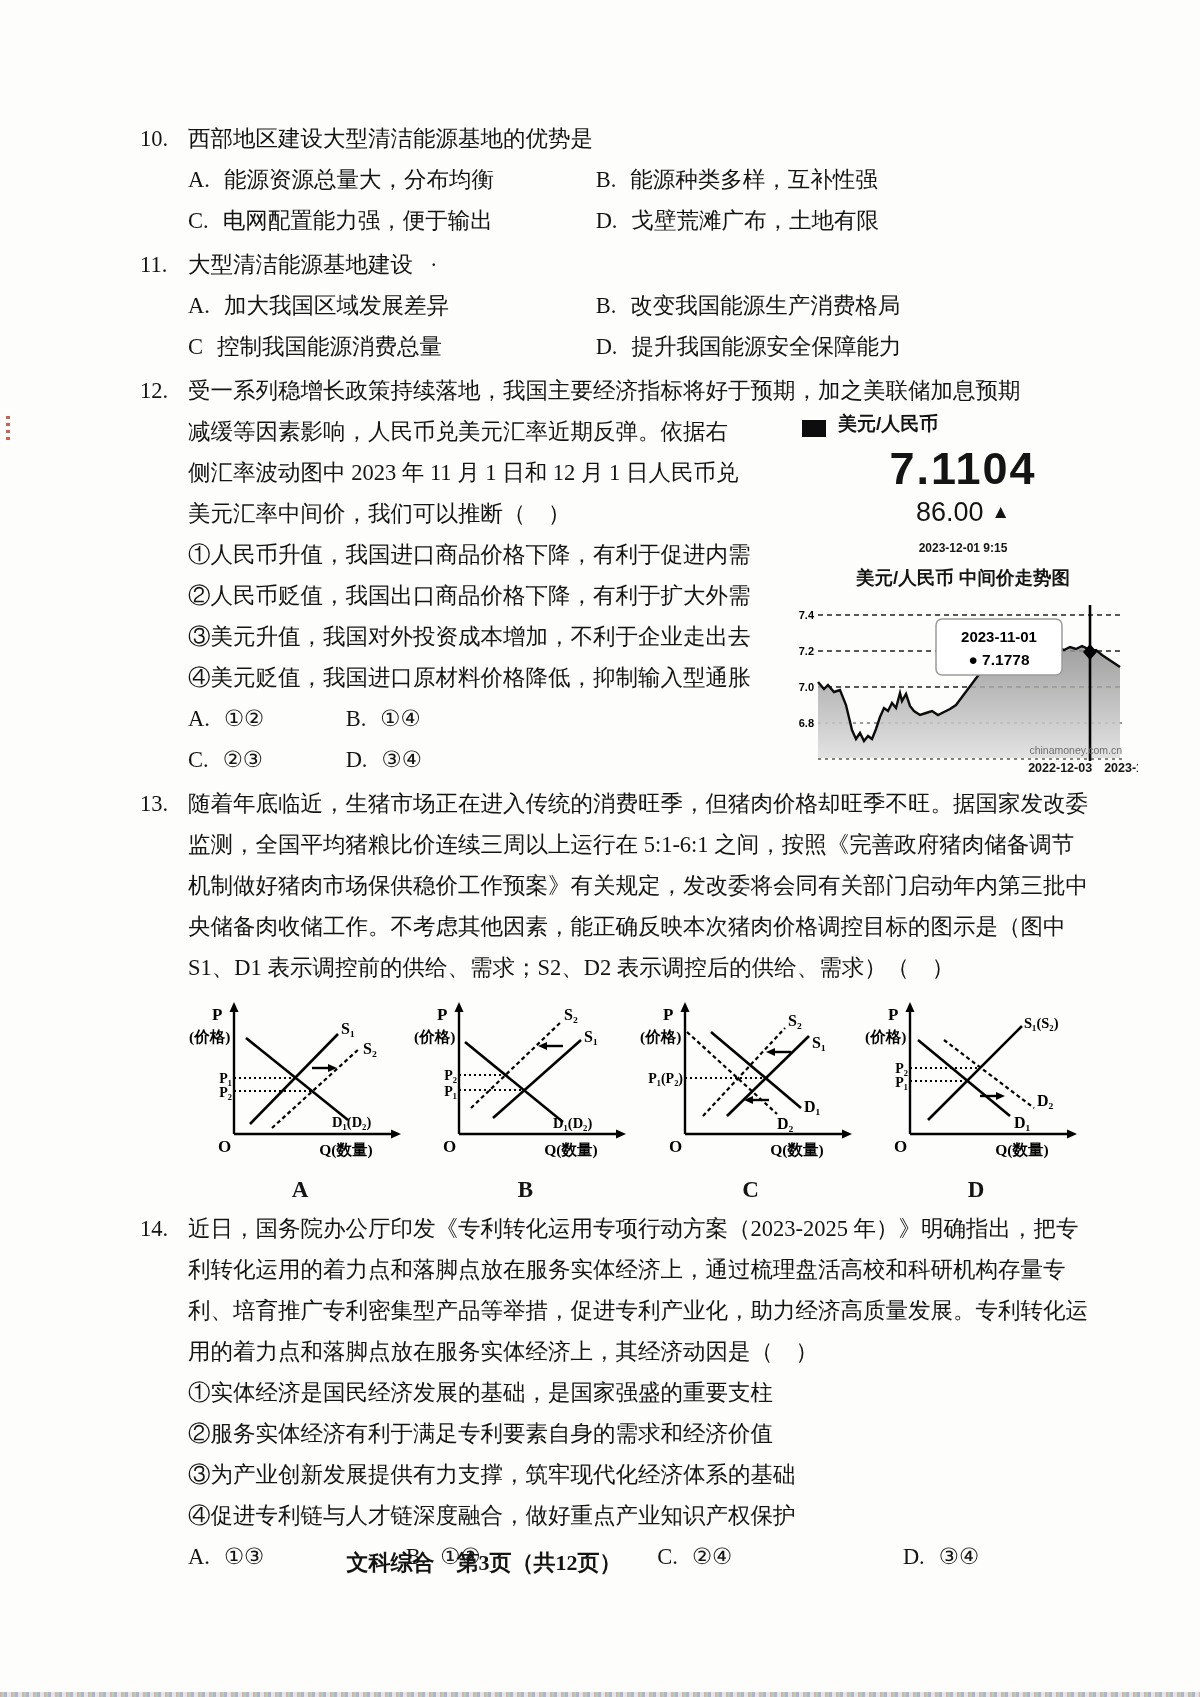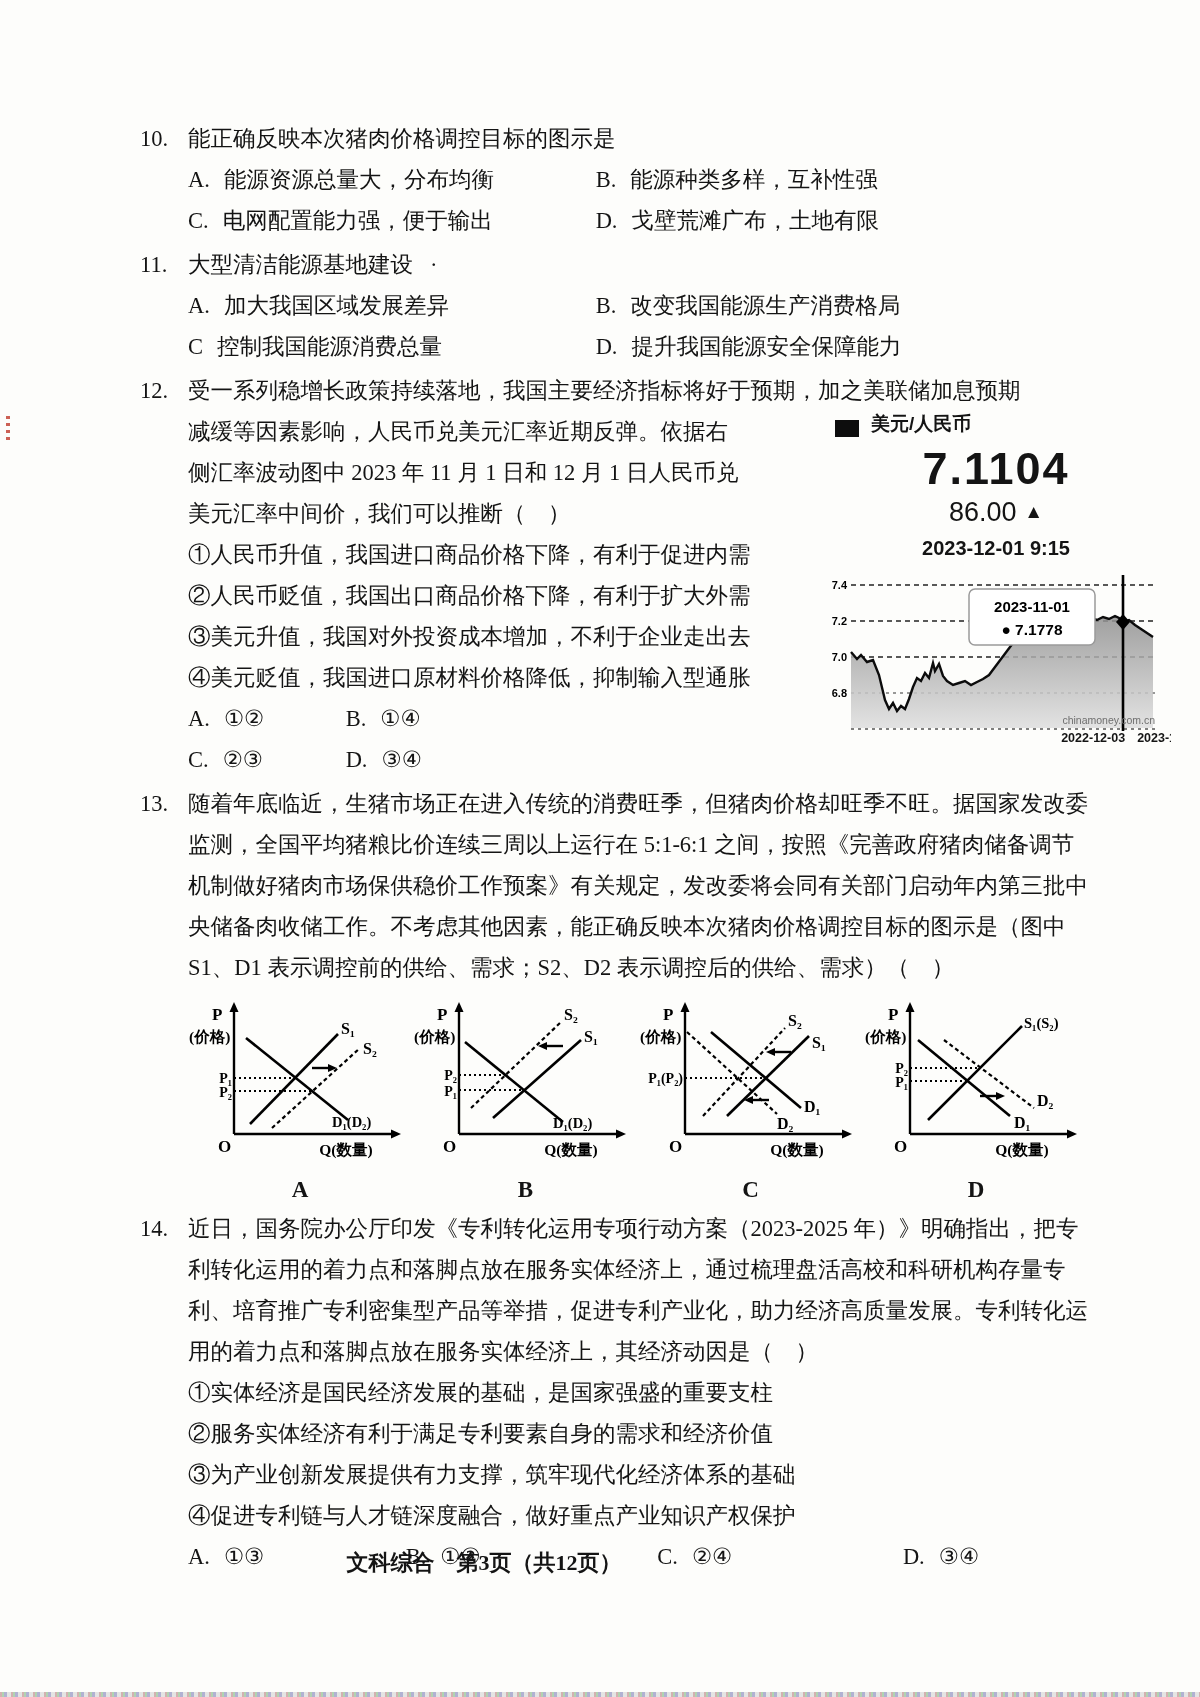--- a/index.html
+++ b/index.html
@@ -8,32 +8,32 @@
     background:#fdfdfb;color:#141414;
     font-family:"Liberation Serif","DejaVu Serif",serif;
   }
   .sheet{position:relative;padding:118px 112px 0 140px;}
   .q{position:relative;padding-left:48px;font-size:22.5px;line-height:41px;margin-bottom:3px;}
   .qnum{position:absolute;left:0;top:0;}
   .orow .opt1{display:inline-block;width:402px;}
   .orow .opt2{display:inline-block;}
   .olabel{margin-right:14px;}
   
-  .q12body{display:flex;gap:33px;}
+  .q12body{display:flex;}
   .q12left{width:596px;flex:none;}
   .q12right{width:350px;flex:none;margin-left:4px;}
   .optsm{display:inline-block;width:152px;}
   
   .fx{font-family:"Liberation Sans","DejaVu Sans",sans-serif;line-height:normal;}
   .fxlegend{display:flex;align-items:flex-end;font-size:19px;font-weight:bold;padding-left:14px;line-height:26px;}
   .sq{width:24px;height:17px;background:#0d0d0d;display:inline-block;margin-right:12px;}
   .fxrate{text-align:center;font-size:45px;font-weight:bold;letter-spacing:2px;line-height:52px;margin-top:6px;}
   .fxchg{text-align:center;font-size:27px;font-weight:normal;line-height:34px;}
   .fxchg .tri{font-size:19px;vertical-align:3px;}
-  .fxtime{text-align:center;font-size:20px;font-weight:bold;line-height:26px;margin-top:6px;}
+  .fxtime{text-align:center;font-size:12px;font-weight:bold;line-height:26px;margin-top:6px;}
   .fxtitle{text-align:center;font-size:18.5px;font-weight:bold;line-height:26px;margin-top:4px;}
   .fxplot{display:block;margin-top:2px;}
   .fxdates{display:flex;justify-content:flex-end;font-size:12.5px;font-weight:bold;margin-top:-4px;overflow:hidden;}
   .fxdates .dr{transform:translateX(12px);}
   
   .diagrow{display:flex;justify-content:space-between;margin-top:8px;}
   .diag{width:224px;flex:none;text-align:center;}
   .dletter{font-size:23px;font-weight:bold;line-height:30px;margin-top:2px;}
   svg text{font-family:"Liberation Serif","DejaVu Serif",serif;}
   .dl{font-size:16px;font-weight:bold;}
@@ -54,21 +54,21 @@
   .scanedge{position:absolute;left:0;bottom:0;width:1200px;height:5px;opacity:.5;
             background:repeating-linear-gradient(90deg,#a66 0 2px,#6a6 2px 4px,#66a 4px 7px,#ccc 7px 11px);}
 </style>
 </head>
 <body>
 
 <div class="sheet">
 
   <div class="q">
     <span class="qnum">10.</span>
-    <div>能正确反映本次猪肉价格调控目标的图示是</div>
+    <div>西部地区建设大型清洁能源基地的优势是</div>
     <div class="orow">
       <span class="opt1"><span class="olabel">A.</span><span>能源资源总量大，分布均衡</span></span>
       <span class="opt2"><span class="olabel">B.</span><span>能源种类多样，互补性强</span></span>
     </div>
     <div class="orow">
       <span class="opt1"><span class="olabel">C.</span><span>电网配置能力强，便于输出</span></span>
       <span class="opt2"><span class="olabel">D.</span><span>戈壁荒滩广布，土地有限</span></span>
     </div>
   </div>
 
@@ -107,20 +107,21 @@
         </div>
       </div>
       <div class="q12right fx">
         <div class="fxlegend">
           <span class="sq"></span>
           <span>美元/人民币</span>
         </div>
         <div class="fxrate">7.1104</div>
         <div class="fxchg"><span>86.00</span> <span class="tri">▲</span></div>
         <div class="fxtime">2023-12-01 9:15</div>
+        <div class="fxtitle">美元/人民币 中间价走势图</div>
         <svg class="fxplot" width="345" height="172" viewBox="0 0 345 172">
           <defs>
             <linearGradient id="gfill" x1="0" y1="0" x2="0" y2="1">
               <stop offset="0" stop-color="#8f8f8f"></stop>
               <stop offset="1" stop-color="#dedede"></stop>
             </linearGradient>
           </defs>
 
           <line x1="30" y1="22" x2="336" y2="22" stroke="#222" stroke-width="1.6" stroke-dasharray="5,4"></line>
           <line x1="30" y1="58" x2="336" y2="58" stroke="#222" stroke-width="1.6" stroke-dasharray="5,4"></line>

